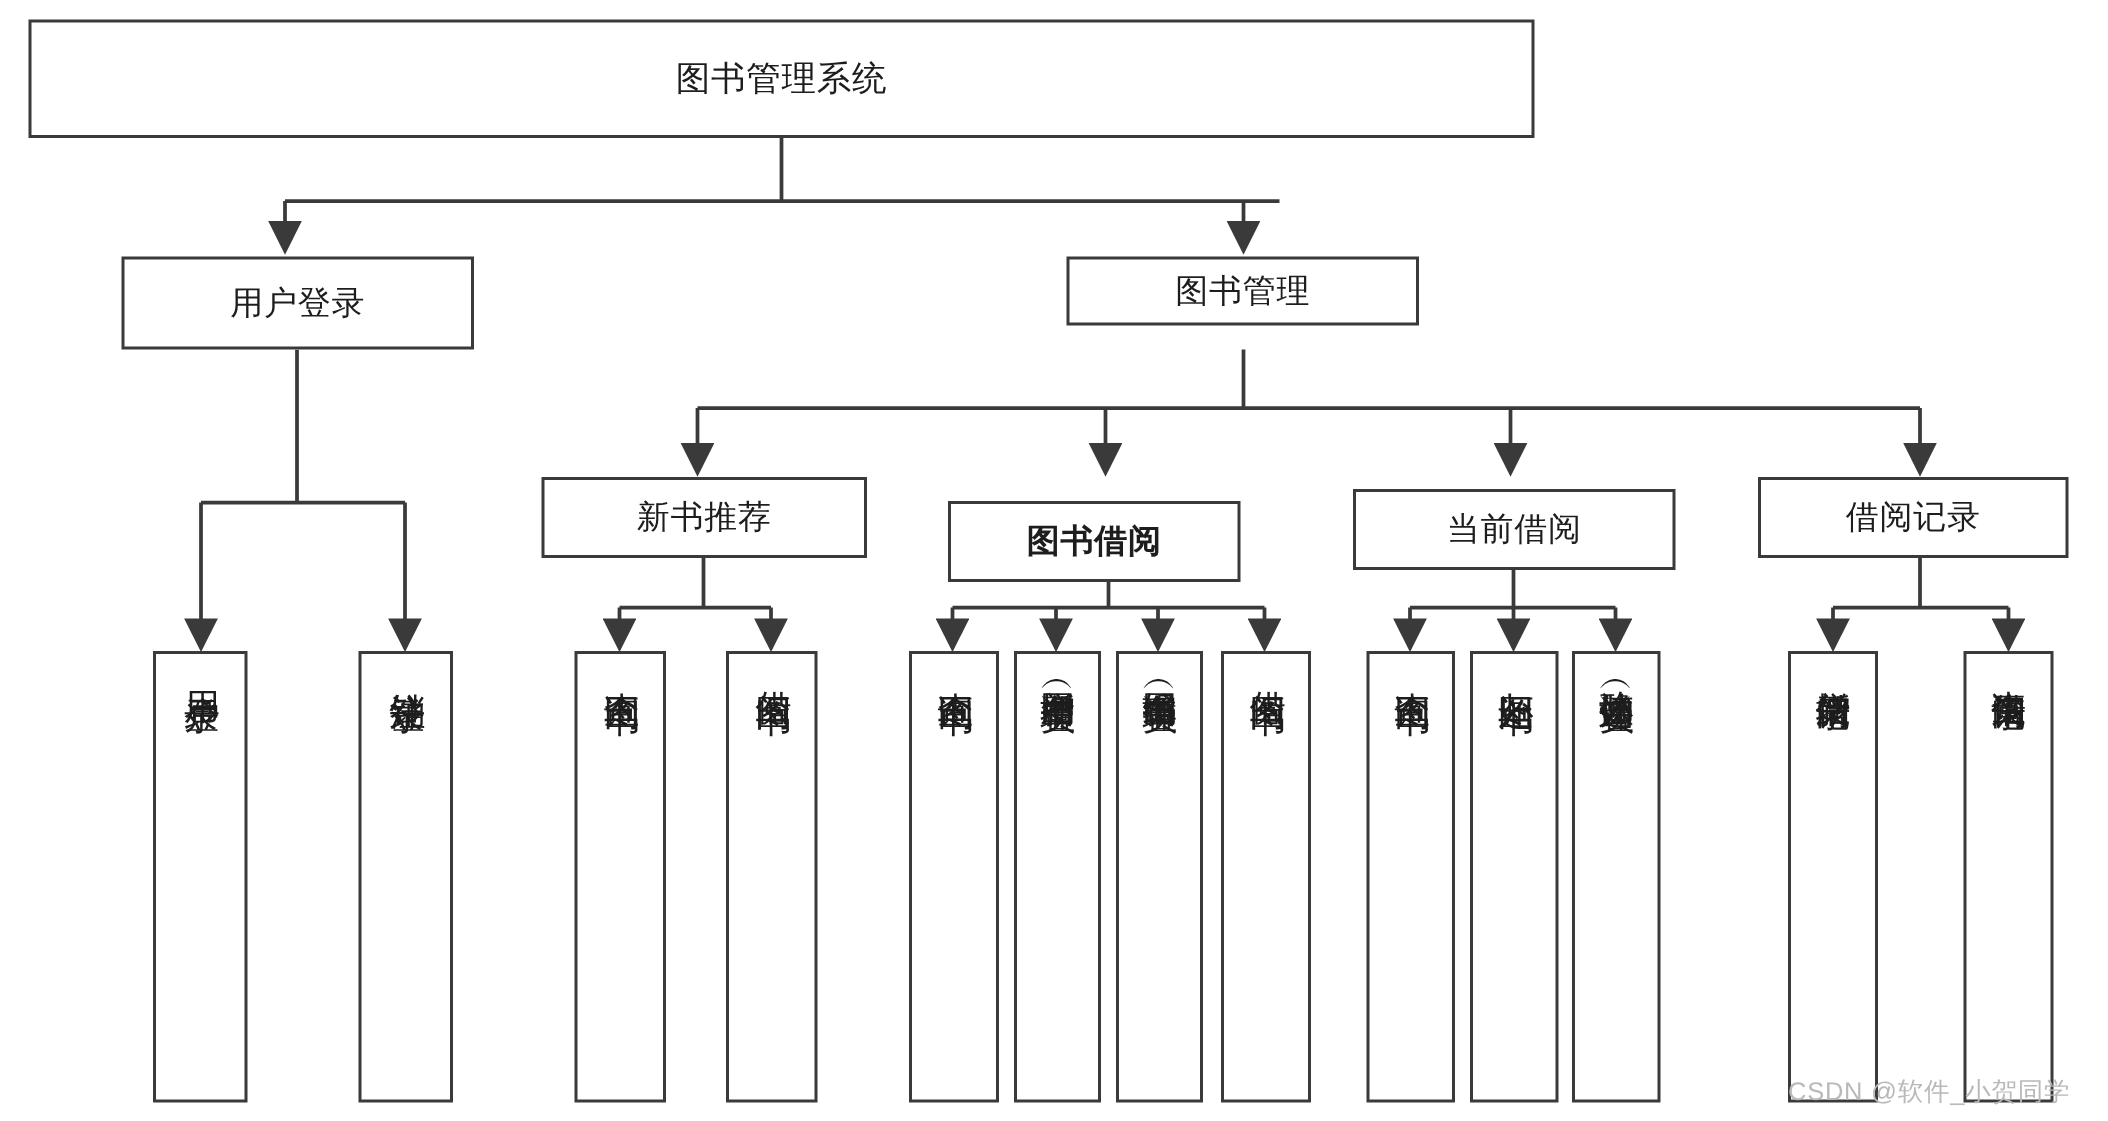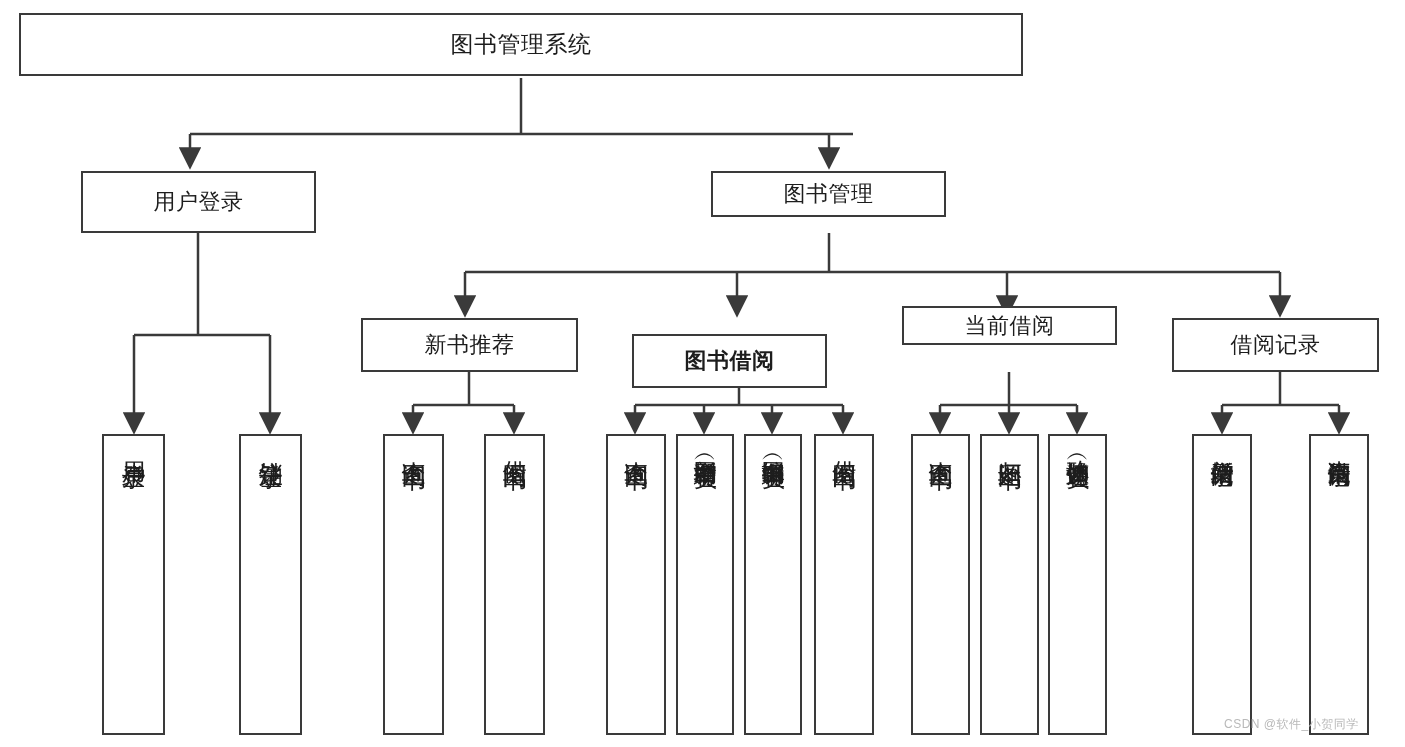--- a/index.html
+++ b/index.html
@@ -63,25 +63,24 @@
     line-height: 1.1;
     letter-spacing: 2px;
     white-space: nowrap;
   }
   .node.v.tall-text .node-label {
     font-size: 23px;
     letter-spacing: 1px;
   }
   .watermark {
     position: absolute;
-    font-size: 12px;
+    font-size: 17px;
     color: #b9b9b9;
     white-space: nowrap;
     letter-spacing: 0.5px;
-    padding-left: 32px;
   }
 </style>
 </head>
 <body>
 
 <div id="diagram-root">
 
   <svg id="edges-layer" viewBox="0 0 1405 747" width="1405" height="747" xmlns="http://www.w3.org/2000/svg">
     <defs>
       <marker id="arrow" viewBox="0 0 12 12" refX="10" refY="6" markerWidth="9" markerHeight="9" orient="auto-start-reverse">
@@ -125,38 +124,38 @@
       <path d="M 1009,405 L 1009,431" marker-end="url(#arrow)"></path>
       <path d="M 1077,405 L 1077,431" marker-end="url(#arrow)"></path>
 
       <path d="M 1280,372 L 1280,405"></path>
       <path d="M 1222,405 L 1339,405"></path>
       <path d="M 1222,405 L 1222,431" marker-end="url(#arrow)"></path>
       <path d="M 1339,405 L 1339,431" marker-end="url(#arrow)"></path>
     </g>
   </svg>
 
-  <div class="node h root" style="left:19px; top:13px; width:1004px; height:63px;">
+  <div class="node h root" style="left:19px; top:13px; width:1004px; height:79px;">
     <span class="node-label">图书管理系统</span>
   </div>
 
   <div class="node h" style="left:81px; top:171px; width:235px; height:62px;">
     <span class="node-label">用户登录</span>
   </div>
   <div class="node h" style="left:711px; top:171px; width:235px; height:46px;">
     <span class="node-label">图书管理</span>
   </div>
 
   <div class="node h" style="left:361px; top:318px; width:217px; height:54px;">
     <span class="node-label">新书推荐</span>
   </div>
   <div class="node h" style="left:632px; top:334px; width:195px; height:54px;font-weight:bold;">
     <span class="node-label">图书借阅</span>
   </div>
-  <div class="node h" style="left:902px; top:306px; width:215px; height:39px;justify-content:center;">
+  <div class="node h" style="left:902px; top:326px; width:215px; height:54px;justify-content:center;">
     <span class="node-label">当前借阅</span>
   </div>
   <div class="node h" style="left:1172px; top:318px; width:207px; height:54px;">
     <span class="node-label">借阅记录</span>
   </div>
 
   <div class="node v" style="left:102px; top:434px; width:63px; height:301px;">
     <span class="node-label">用户登录</span>
   </div>
   <div class="node v" style="left:239px; top:434px; width:63px; height:301px;">

